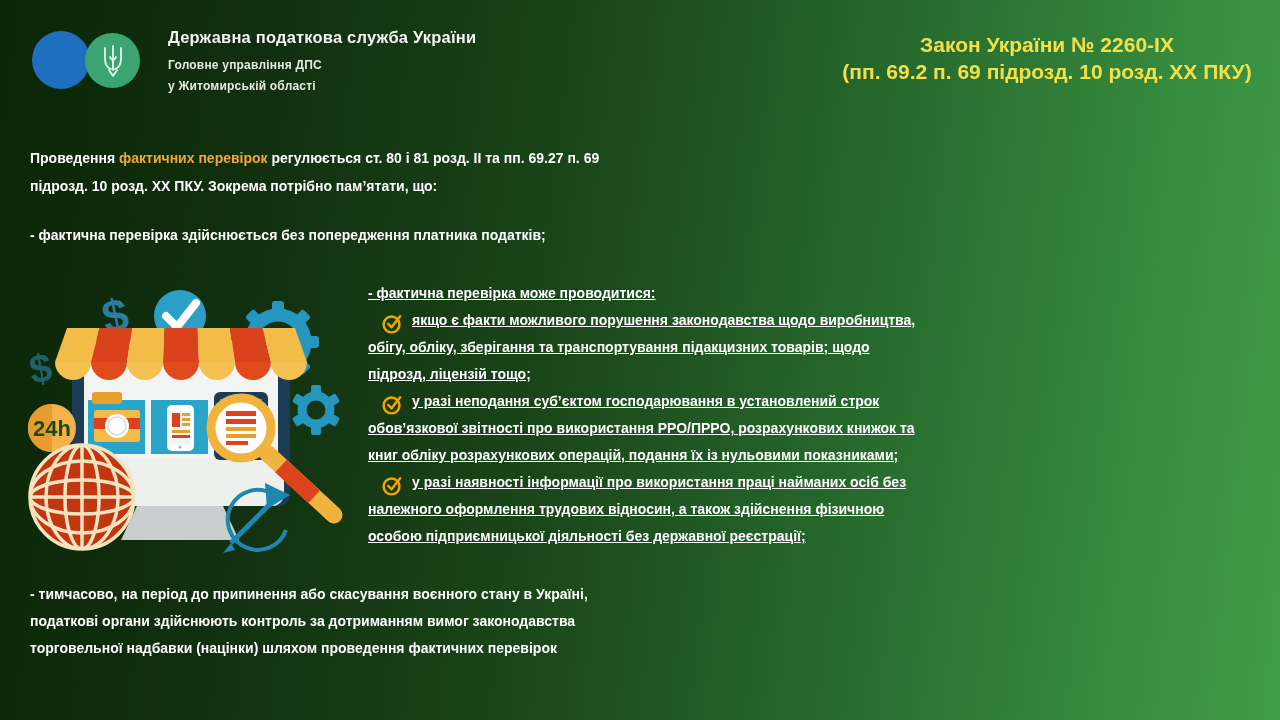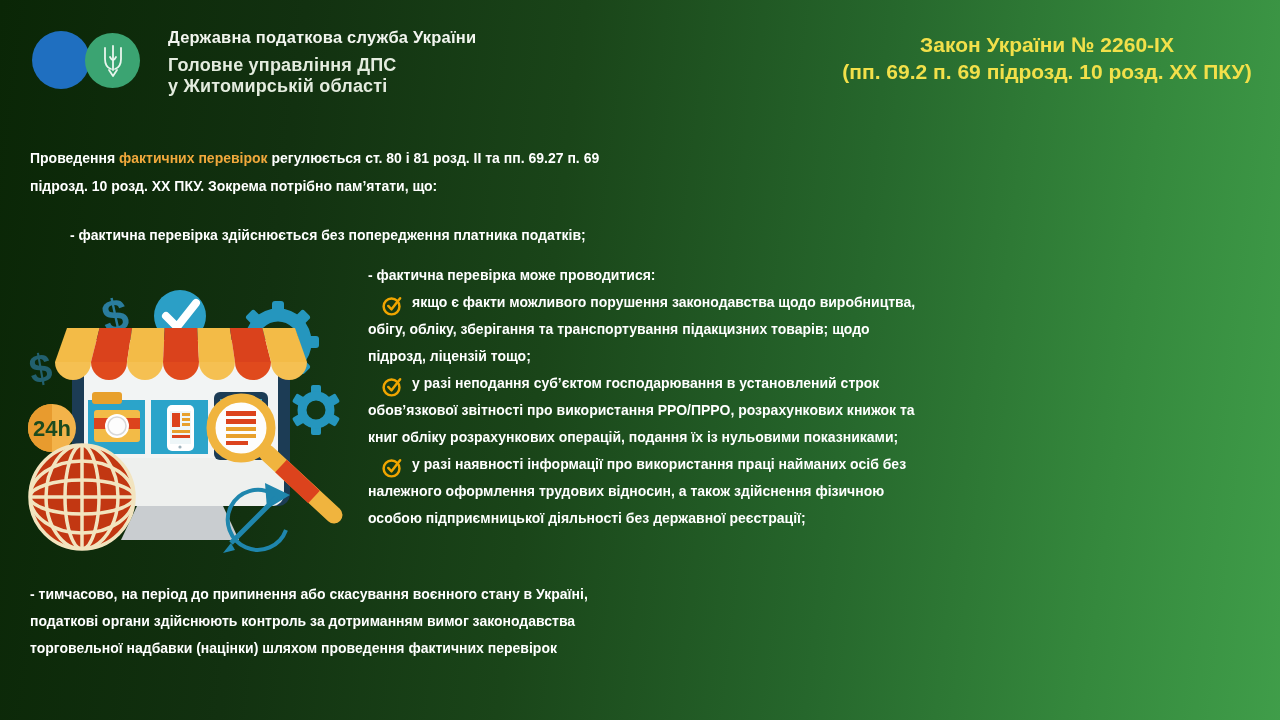--- a/index.html
+++ b/index.html
@@ -7,30 +7,30 @@
     position:relative;width:1280px;height:720px;overflow:hidden;
     background:linear-gradient(97deg,#0a2606 0%,#123110 22%,#1a4519 42%,#26672c 64%,#35893d 84%,#41a04b 100%);
     font-family:"Liberation Sans",sans-serif;font-weight:700;color:#ffffff;padding-left:26px;
   }
   
   .logo-wrap{position:absolute;left:32px;top:30px;width:130px;height:60px;}
   .circle-blue{position:absolute;left:0;top:1px;width:58px;height:58px;border-radius:50%;background:#1f6fc0;}
   .circle-green{position:absolute;left:53px;top:3px;width:55px;height:55px;border-radius:50%;background:#3ba472;display:flex;align-items:center;justify-content:center;}
   .org-text{position:absolute;left:168px;top:28px;}
   .org-line1{font-size:16.5px;color:#f2f5ef;margin-bottom:8px;letter-spacing:.2px;}
-  .org-line2,.org-line3{font-size:18px;line-height:21px;color:#e4ecdf;letter-spacing:.2px;}
+  .org-line2,.org-line3{font-size:12px;line-height:21px;color:#e4ecdf;letter-spacing:.2px;}
   .law{position:absolute;right:24px;top:31px;width:470px;text-align:center;
        color:#f2e04a;font-size:21px;line-height:27px;}
   
   .txt .line{white-space:nowrap;font-size:14px;line-height:27px;}
   .intro{position:absolute;left:30px;top:144px;}
   .intro .line{line-height:28px;}
   .hl{color:#f0a83c;}
-  .no-warn{position:absolute;left:30px;top:222px;margin-left:40px;}
-  .may{position:absolute;left:368px;top:262px;}
+  .no-warn{position:absolute;left:30px;top:222px;}
+  .may{position:absolute;left:368px;top:280px;text-decoration:underline;}
   .may .line.first{display:flex;align-items:flex-end;}
   .chk{margin:4px 9px 0 14px;flex:0 0 auto;}
   .temp{position:absolute;left:30px;top:581px;}
   .illus{position:absolute;left:10px;top:282px;}
   svg text{font-family:"Liberation Sans",sans-serif;font-weight:700;}
 </style>
 </head>
 <body>
 
 <div class="slide">

